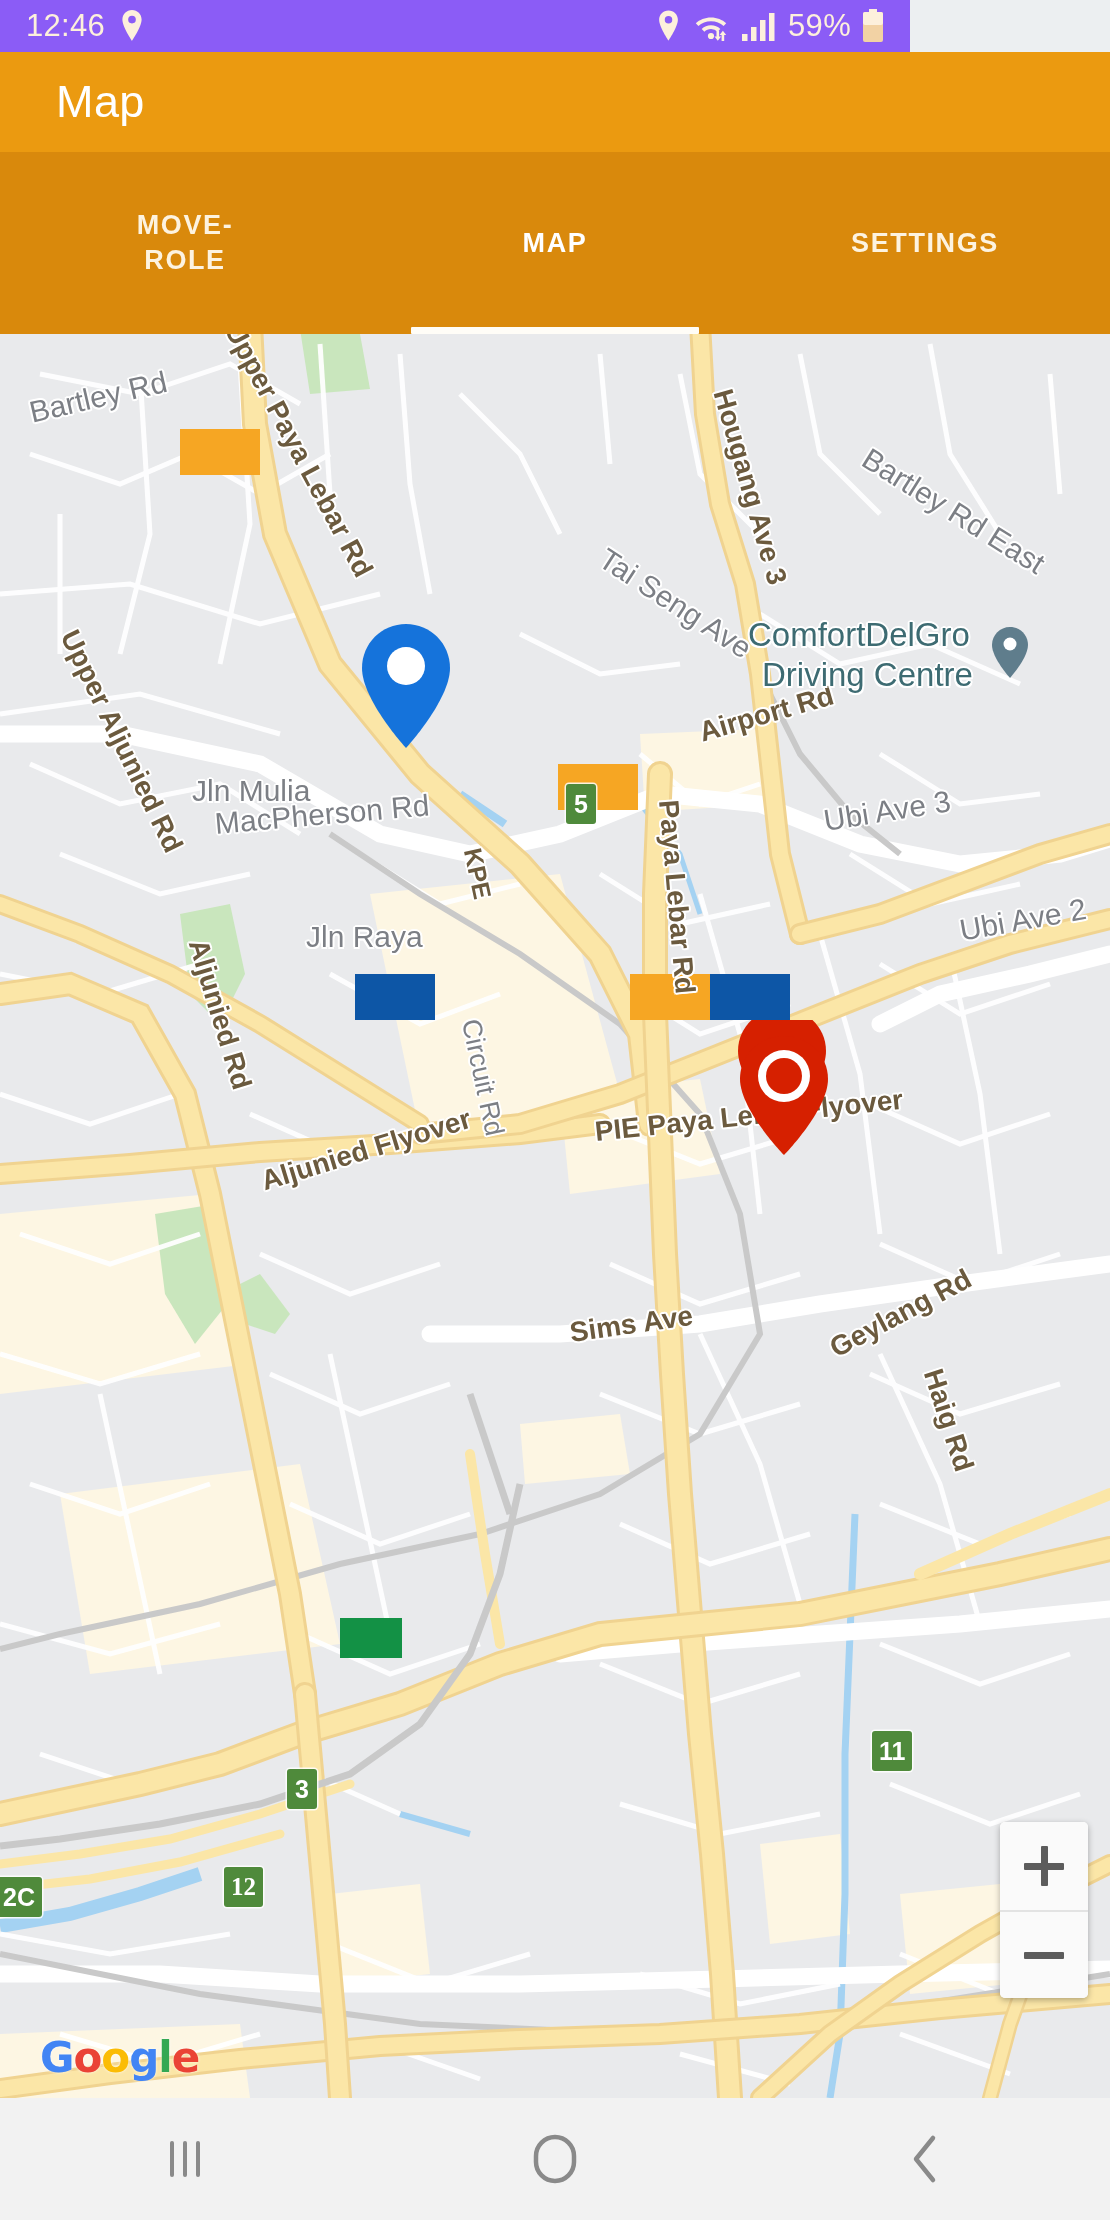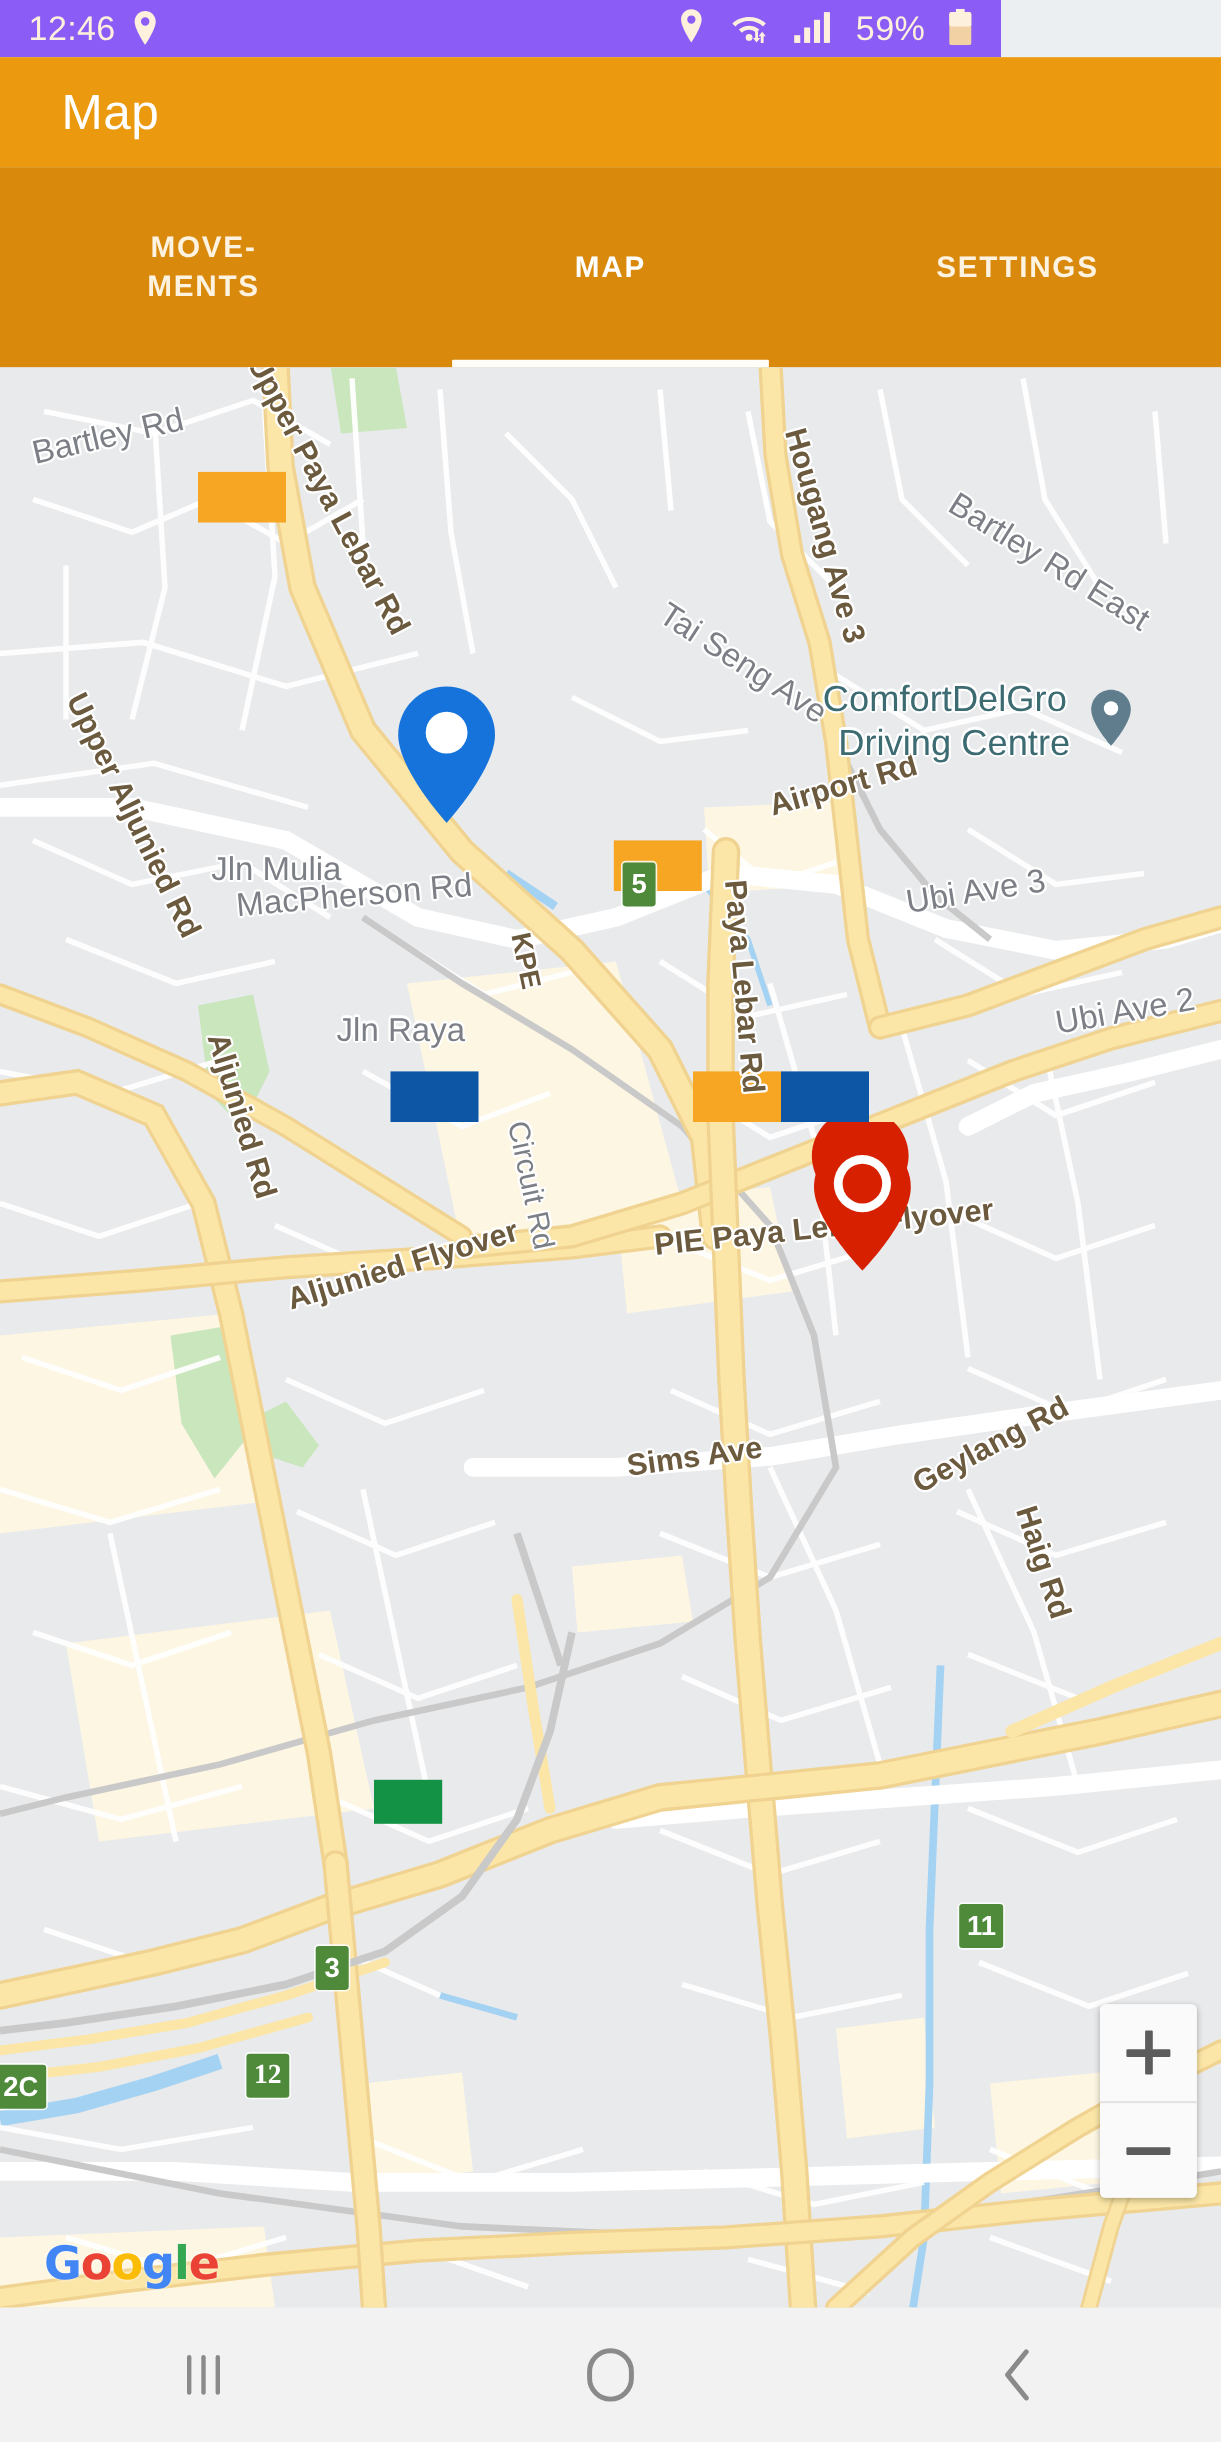--- a/index.html
+++ b/index.html
@@ -13,21 +13,21 @@
 
   
   #status-bar{
     position:absolute; left:0; top:0; width:910px; height:52px;
     background:#8b5cf6;
     display:flex; align-items:center; justify-content:space-between;
     padding:15px 26px;
     color:#fbe6c4;
   }
   #status-left{ display:flex; align-items:center; gap:14px; }
-  #status-right{ display:flex; gap:21px; }
+  #status-right{ display:flex; align-items:center; gap:11px; }
   .sb-text{ font-size:31px; letter-spacing:.3px; color:#fdf0dc; }
   .sb-ico{ display:block; }
 
   
   #app-bar{
     position:absolute; left:0; top:52px; width:1110px; height:100px;
     background:#eb9a10;
     display:flex; align-items:center;
   }
   #app-title{
@@ -175,21 +175,21 @@
   </div>
 </div>
 
 <div id="app-bar">
   <div id="app-title">Map</div>
 </div>
 
 <div id="tab-bar">
   <div class="tab">
     <span class="tab-label" style="white-space:pre-line">MOVE-
-MENTS</span>
+ROLE</span>
   </div>
   <div class="tab active">
     <span class="tab-label">MAP</span>
     <span class="tab-indicator"></span>
   </div>
   <div class="tab">
     <span class="tab-label">SETTINGS</span>
   </div>
 </div>
 

